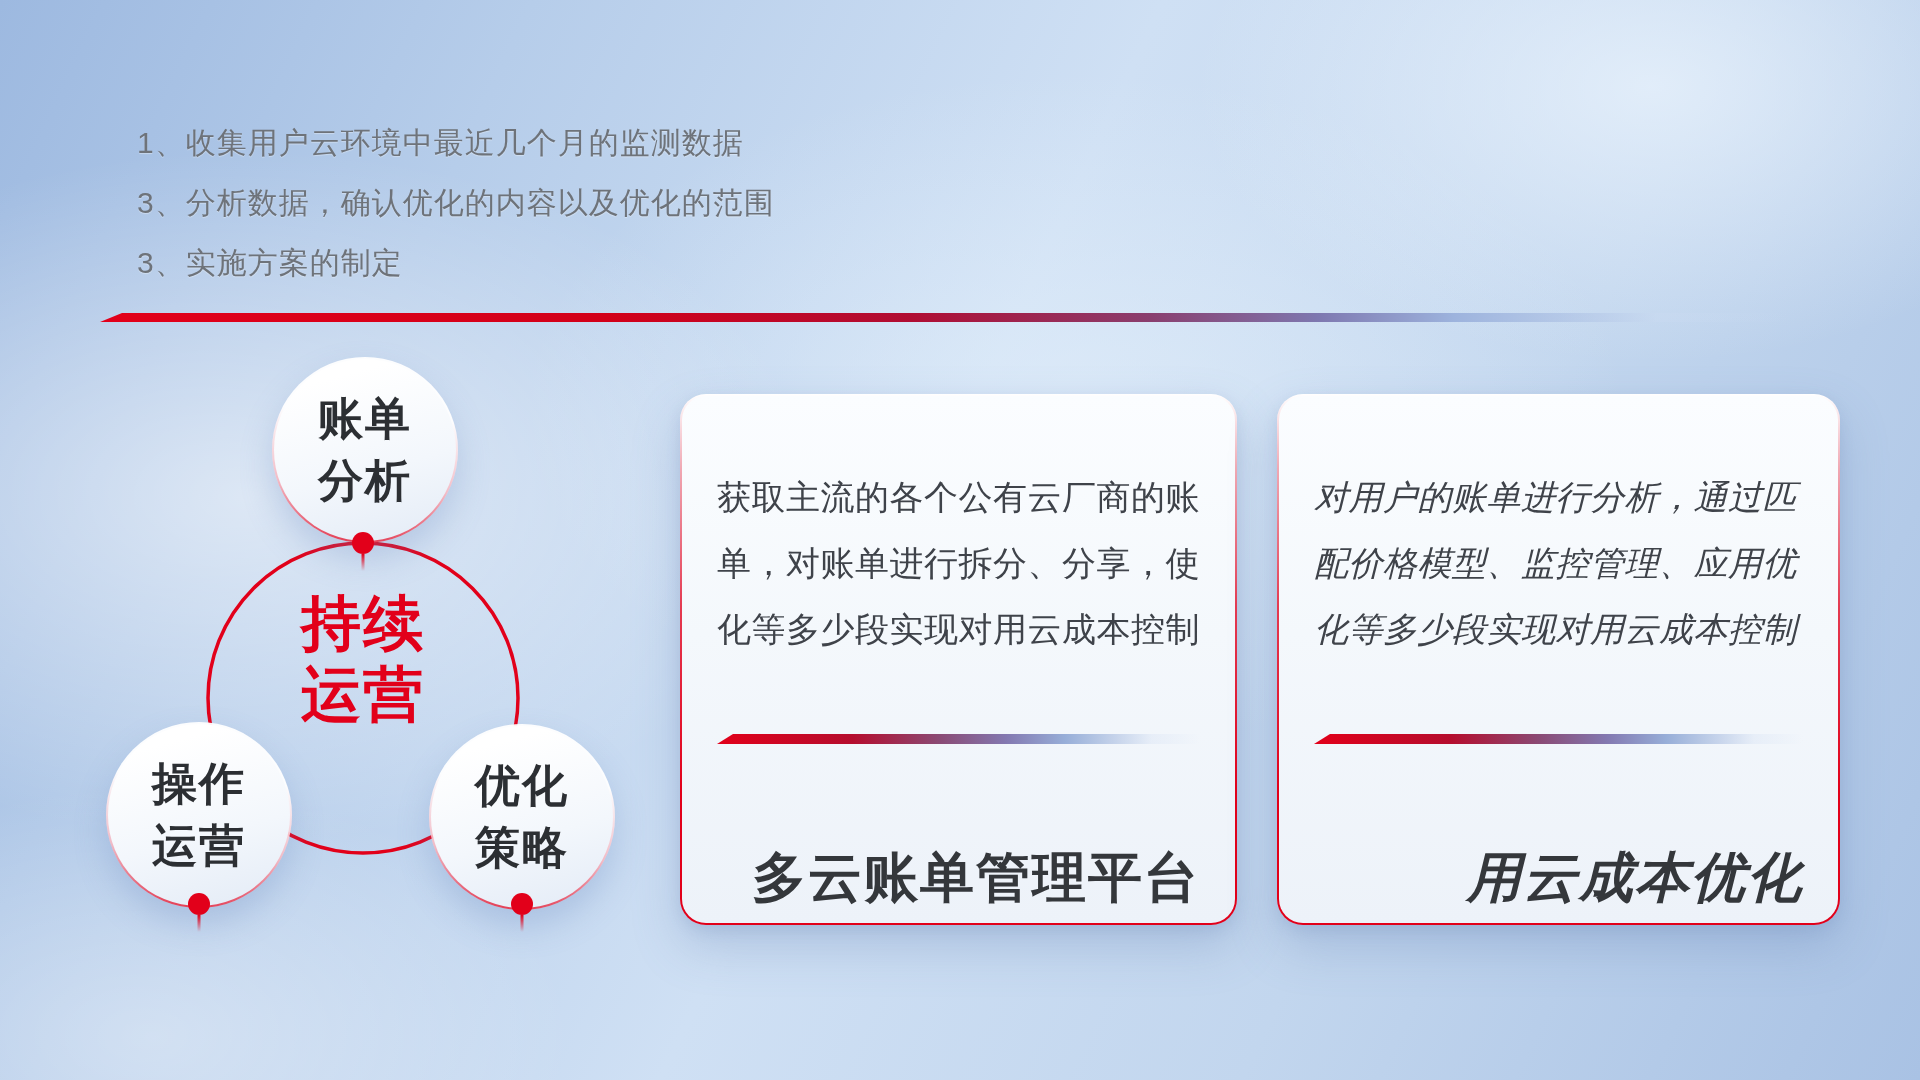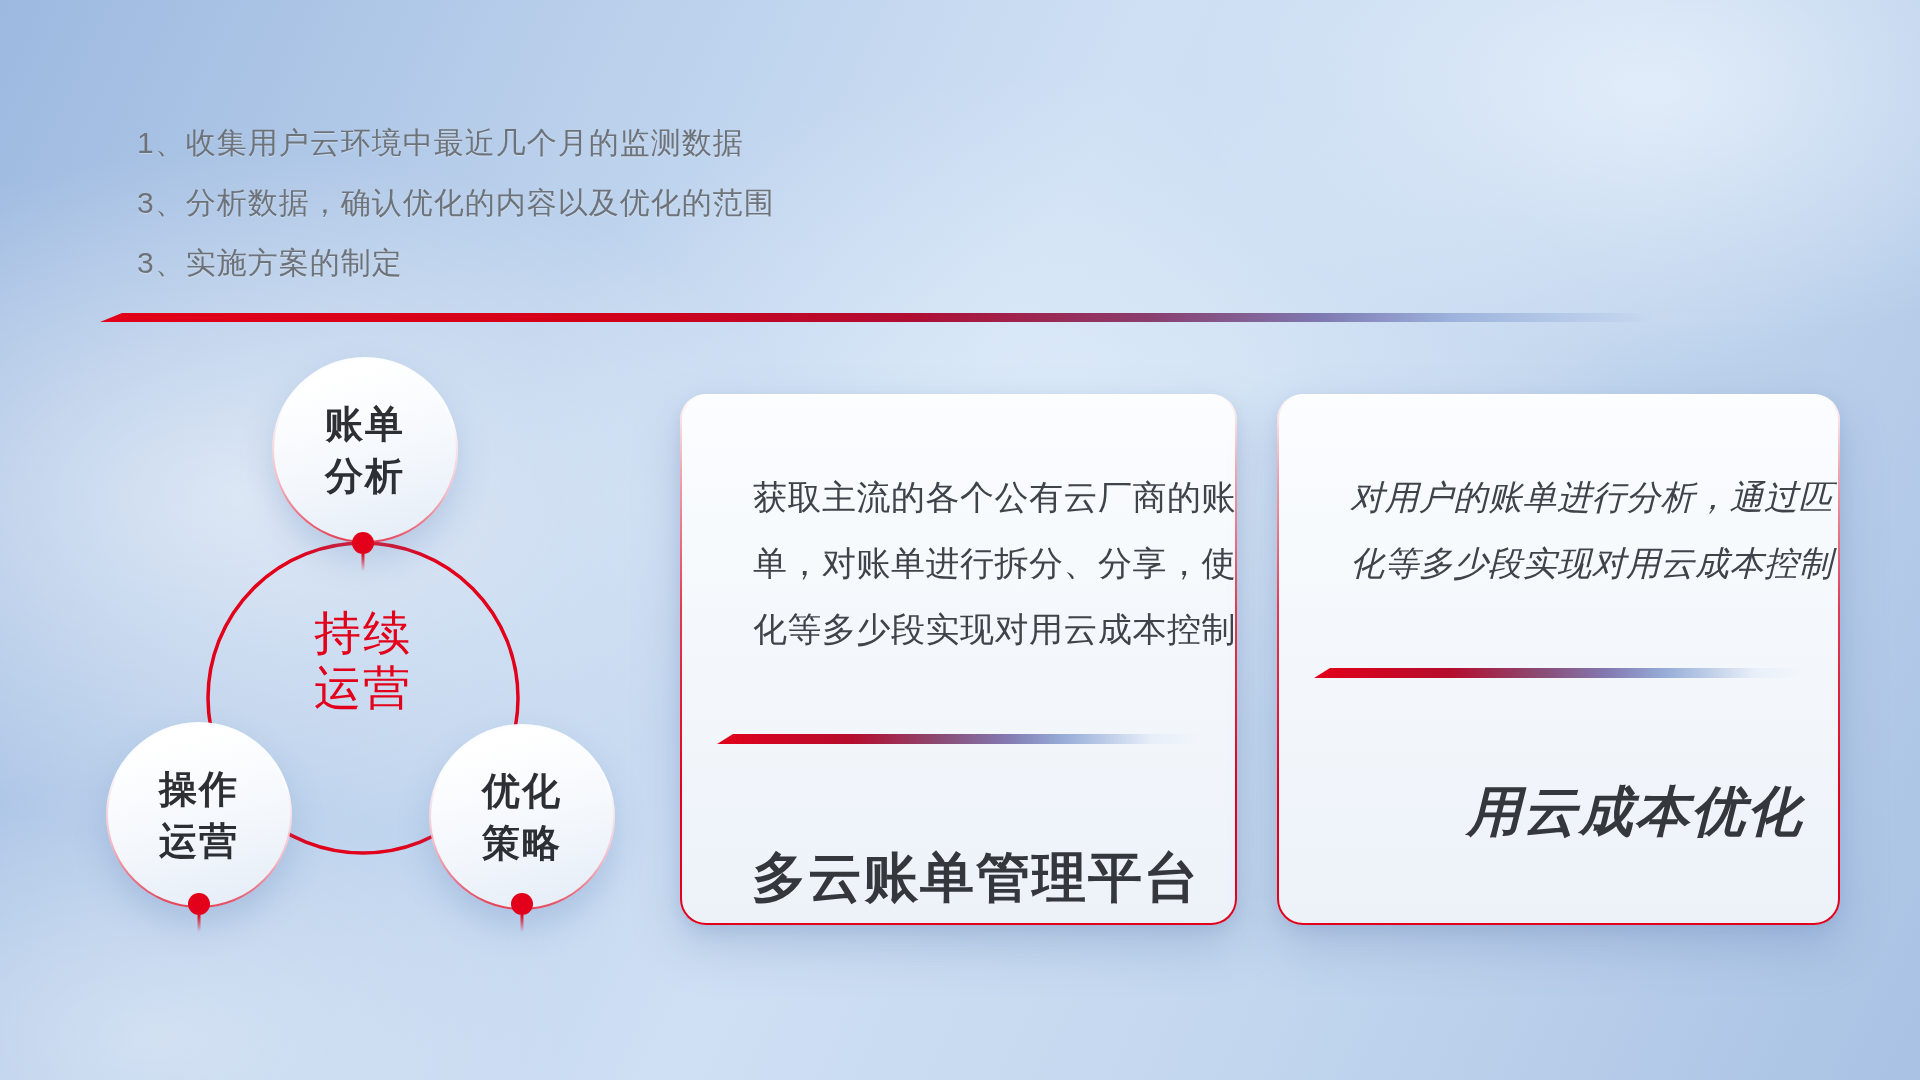--- a/index.html
+++ b/index.html
@@ -35,34 +35,34 @@
   
   .diagram{position:absolute;inset:0;}
   .ring{position:absolute;left:203px;top:538px;width:320px;height:320px;}
   .center-label{
     position:absolute;left:203px;top:538px;width:320px;height:320px;
     display:flex;align-items:center;justify-content:center;
     text-align:center;
   }
   .center-label .center-text{
     transform:translateY(-38px);
-    font-size:47px;line-height:1.18;font-weight:400;
+    font-size:60px;line-height:1.18;font-weight:700;
     color:#e2001a;letter-spacing:2px;
   }
   .node{
     position:absolute;width:186px;height:186px;border-radius:50%;
     padding:2px;box-sizing:border-box;
     background:linear-gradient(185deg, rgba(255,255,255,0.95) 32%, rgba(246,184,194,0.9) 68%, #e23048 100%);
     box-shadow:0 16px 32px rgba(108,140,192,0.30);
   }
   .node-inner{
     width:100%;height:100%;border-radius:50%;
     background:linear-gradient(165deg,#ffffff 15%,#f3f7fc 60%,#e3ebf6 100%);
     display:flex;flex-direction:column;align-items:center;justify-content:center;
-    font-size:38px;font-weight:600;color:#2c2f33;line-height:1.38;letter-spacing:2px;
+    font-size:45px;font-weight:600;color:#2c2f33;line-height:1.38;letter-spacing:2px;
     text-align:left;
   }
   .node-top{left:272px;top:357px;}
   .node-left{left:106px;top:722px;}
   .node-right{left:429px;top:724px;}
   .dot{
     position:absolute;width:22px;height:22px;border-radius:50%;
     background:#e2001a;z-index:4;
   }
   .dot::after{
@@ -80,21 +80,21 @@
     background:linear-gradient(180deg,#ffffff 0%,#f0a9b4 14%,#e43a51 40%,#e2001a 75%);
     box-shadow:0 22px 48px rgba(98,128,180,0.30), 0 5px 14px rgba(118,145,190,0.20);
   }
   .card-1{left:680px;width:557px;}
   .card-2{left:1277px;width:563px;font-style:italic;}
   .card-inner{
     width:100%;height:100%;border-radius:24px;box-sizing:border-box;
     background:linear-gradient(180deg,#fbfdff 0%,#f4f8fc 45%,#edf2f9 100%);
     padding:0 35px;overflow:hidden;
   }
-  .card-body{padding-top:68px;margin-left:36px;}
+  .card-body{padding-top:68px;}
   .card-line{
     height:66px;line-height:66px;font-size:34px;color:#3f434a;
     white-space:nowrap;letter-spacing:0.5px;
   }
   .card-divider{
     margin-top:72px;height:10px;
     background:linear-gradient(90deg,
       #e2001a 0%, #b50d2e 28%, #8a4a74 46%, #8379b1 60%,
       #97aed8 72%, rgba(200,215,240,0.25) 90%, rgba(200,215,240,0) 100%);
     clip-path:polygon(16px 0, 100% 0, 100% 100%, 0 100%);
@@ -166,20 +166,21 @@
       </div>
       <div class="card-divider"></div>
       <div class="card-title">多云账单管理平台</div>
     </div>
   </div>
 
   <div class="card card-2">
     <div class="card-inner">
       <div class="card-body">
         <div class="card-line">对用户的账单进行分析，通过匹</div>
+        <div class="card-line">配价格模型、监控管理、应用优</div>
         <div class="card-line">化等多少段实现对用云成本控制</div>
       </div>
       <div class="card-divider"></div>
       <div class="card-title">用云成本优化</div>
     </div>
   </div>
 
 </div>
 
 </body></html>

